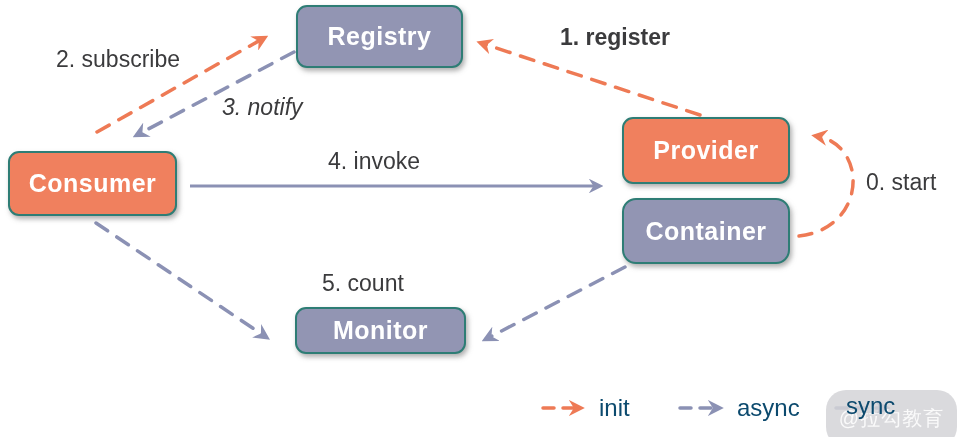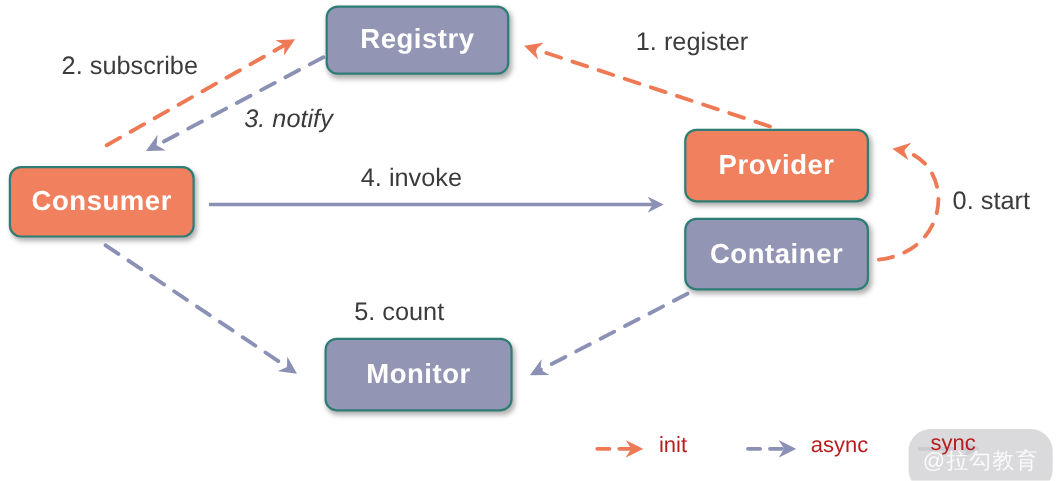--- a/index.html
+++ b/index.html
@@ -12,33 +12,33 @@
     position:absolute; z-index:2; display:flex; align-items:center; justify-content:center;
     border:2px solid #2E7D75; border-radius:11px; color:#ffffff; font-weight:700;
     font-size:25px; box-shadow:2px 3px 5px rgba(110,110,110,0.55); box-sizing:border-box;
     letter-spacing:0.5px;
   }
   .node.orange { background:#F0805E; }
   .node.slate  { background:#9295B3; }
   #node-registry  { left:296px; top:5px;   width:167px; height:63px; }
   #node-consumer  { left:8px;   top:151px; width:169px; height:65px; }
   #node-provider  { left:622px; top:117px; width:168px; height:67px; }
-  #node-container { left:622px; top:198px; width:168px; height:66px; }
-  #node-monitor   { left:295px; top:307px; width:171px; height:67px; }
+  #node-container { left:622px; top:198px; width:168px; height:66px;border-radius:14px; }
+  #node-monitor   { left:295px; top:307px; width:171px; height:47px; }
   .elabel {
     position:absolute; z-index:2; color:#3B3B3D; font-size:23px; white-space:nowrap;
   }
   #label-subscribe { left:56px;  top:46px;  }
   #label-notify    { left:222px; top:94px;font-style:italic;  }
-  #label-register  { left:578px; top:24px;  }
+  #label-register  { left:560px; top:24px;font-weight:bold;  }
   #label-invoke    { left:328px; top:148px; }
   #label-count     { left:322px; top:270px; }
   #label-start     { left:866px; top:169px; }
   .legend-text {
-    position:absolute; color:#b91c1c; font-size:20px; white-space:nowrap; z-index:3;
+    position:absolute; color:#0c4a6e; font-size:24px; white-space:nowrap; z-index:3;
   }
   #legend-init-label  { left:599px; top:394px; }
   #legend-async-label { left:737px; top:394px;text-align:center; }
   #legend-sync-label  { left:846px; top:392px; }
   .watermark {
     position:absolute; left:826px; top:390px; width:131px; height:57px; z-index:2;
     background:rgba(211,211,215,0.85); border-radius:20px;
     display:flex; align-items:center; justify-content:center;
     color:rgba(255,255,255,0.85); font-size:20px; letter-spacing:1px; white-space:nowrap;
   }

